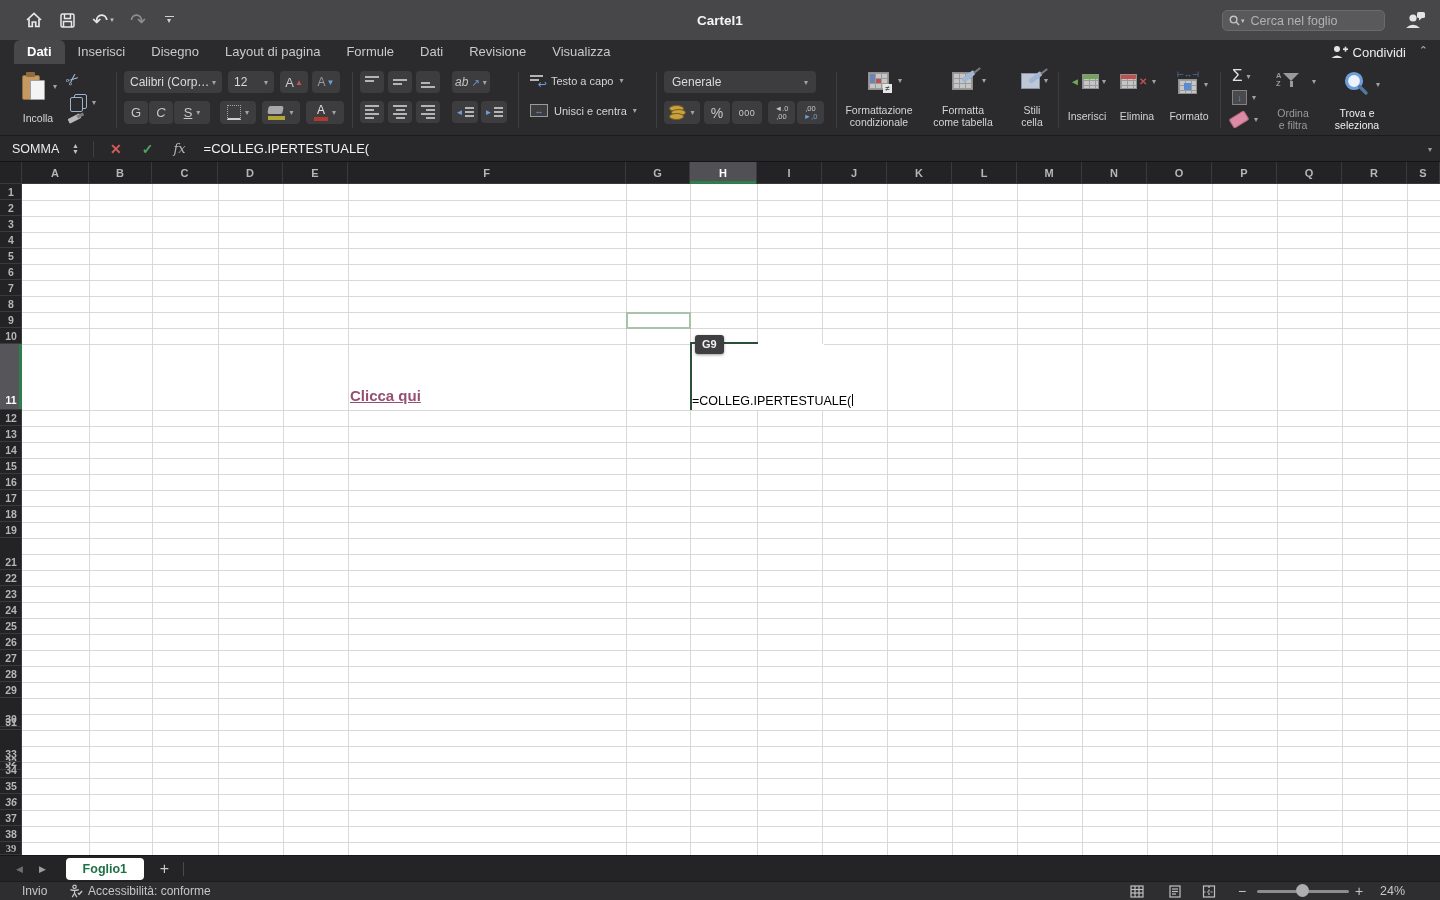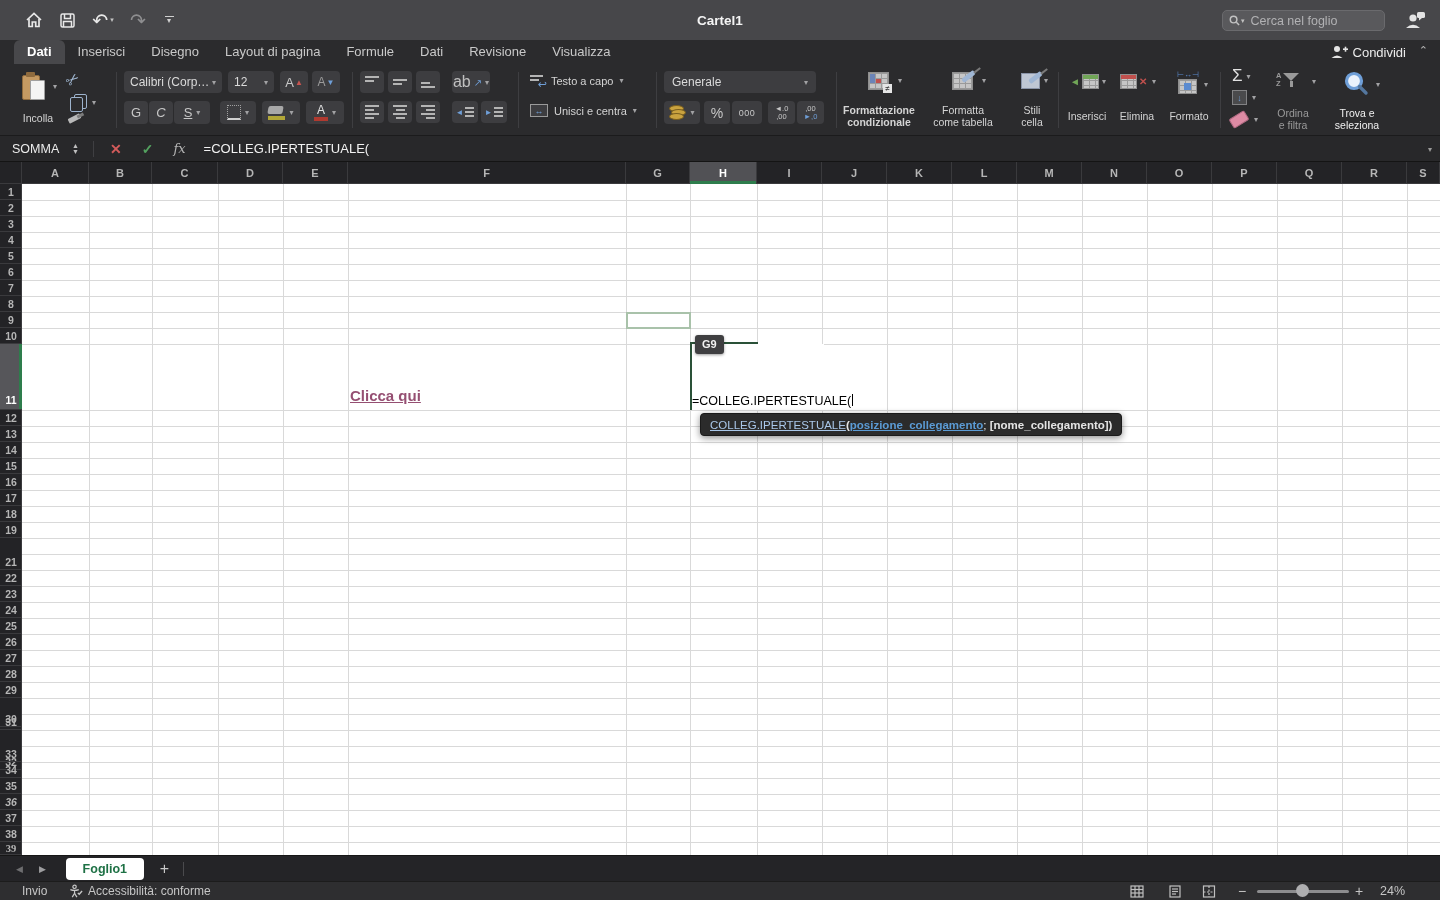--- a/index.html
+++ b/index.html
@@ -251,21 +251,21 @@
             <i style="width:9px;"></i>
           </div>
       </div>
       <div class="rbtn" style="left:56px;top:7px;width:24px;height:22px;">
         <div class="al" style="height:12px;justify-content:flex-end;">
             <i style="width:9px;"></i>
             <i style="width:14px;"></i>
           </div>
       </div>
       <div class="rbtn" style="left:92px;top:7px;width:38px;height:22px;gap:3px;">
-        <span style="font-size:16px;color:#c0c0c0;">ab</span>
+        <span style="font-size:12px;font-style:italic;color:#c0c0c0;">ab</span>
         <span style="font-size:10px;color:#6f9fd8;">↗</span>
           <span class="caret">▾</span>
       </div>
       <div class="rbtn" style="left:0;top:37px;width:24px;height:22px;">
         <div class="al">
             <i style="width:14px;"></i>
             <i style="width:9px;"></i>
             <i style="width:14px;"></i>
             <i style="width:9px;"></i>
           </div>
@@ -358,21 +358,21 @@
     <div class="g" style="left:842px;width:212px;">
       <div class="bigbtn" style="left:0;width:74px;">
         <div class="abs" style="left:26px;top:4px;">
           <div class="mgrid" style="width:19px;height:16px;">
             <div class="abs" style="left:1px;top:1px;width:5px;height:9px;background:#6b84b8;"></div>
             <div class="abs" style="left:7px;top:6px;width:5px;height:4px;background:#c0504d;"></div>
             <div class="abs" style="right:-4px;bottom:-4px;width:9px;height:9px;background:#e6e6e6;color:#333;font-size:8px;line-height:9px;text-align:center;">≠</div>
           </div>
         </div>
         <span class="caret abs" style="left:56px;top:8px;">▾</span>
-        <div class="biglbl" style="top:36px;font-weight:bold;"><span>Formattazione</span><br><span>condizionale</span></div>
+        <div class="biglbl" style="top:36px;"><span>Formattazione</span><br><span>condizionale</span></div>
       </div>
       <div class="bigbtn" style="left:80px;width:82px;">
         <div class="abs" style="left:30px;top:4px;">
           <div class="mgrid" style="width:19px;height:16px;">
               <div class="brush"></div>
             </div>
         </div>
         <span class="caret abs" style="left:60px;top:8px;">▾</span>
         <div class="biglbl" style="top:36px;"><span>Formatta</span><br><span>come tabella</span></div>
       </div>
@@ -598,29 +598,20 @@
           <div class="hline" style="top: 642px;"></div>
           <div class="hline" style="top: 658px;"></div>
         </div>
       <div id="hyperlink-cell">Clicca qui</div>
       <div id="ref-cell"></div>
       <div id="edit-rect"></div>
       <div id="edit-border-top"></div>
       <div id="edit-border-left"></div>
       <div id="ref-badge">G9</div>
       <div id="cell-formula"><span>=COLLEG.IPERTESTUALE(</span><span class="caret-line"></span></div>
-      <div id="fn-tooltip">
-        <span class="fn">COLLEG.IPERTESTUALE</span>
-          <span class="b">(</span>
-          <span class="arg">posizione_collegamento</span>
-          <span>; </span>
-          <span>&nbsp;</span>
-          <span class="b">[nome_collegamento]</span>
-          <span class="b">)</span>
-      </div>
     </div>
   </div>
 
   <div class="abs" id="sheetbar">
     <span class="sheet-arrow" style="color:#6e6e70;">◀</span>
     <span class="sheet-arrow" style="color:#9e9ea0;">▶</span>
     <div id="sheettab">Foglio1</div>
     <div id="addsheet">+</div>
     <div id="sheetdiv"></div>
   </div>

